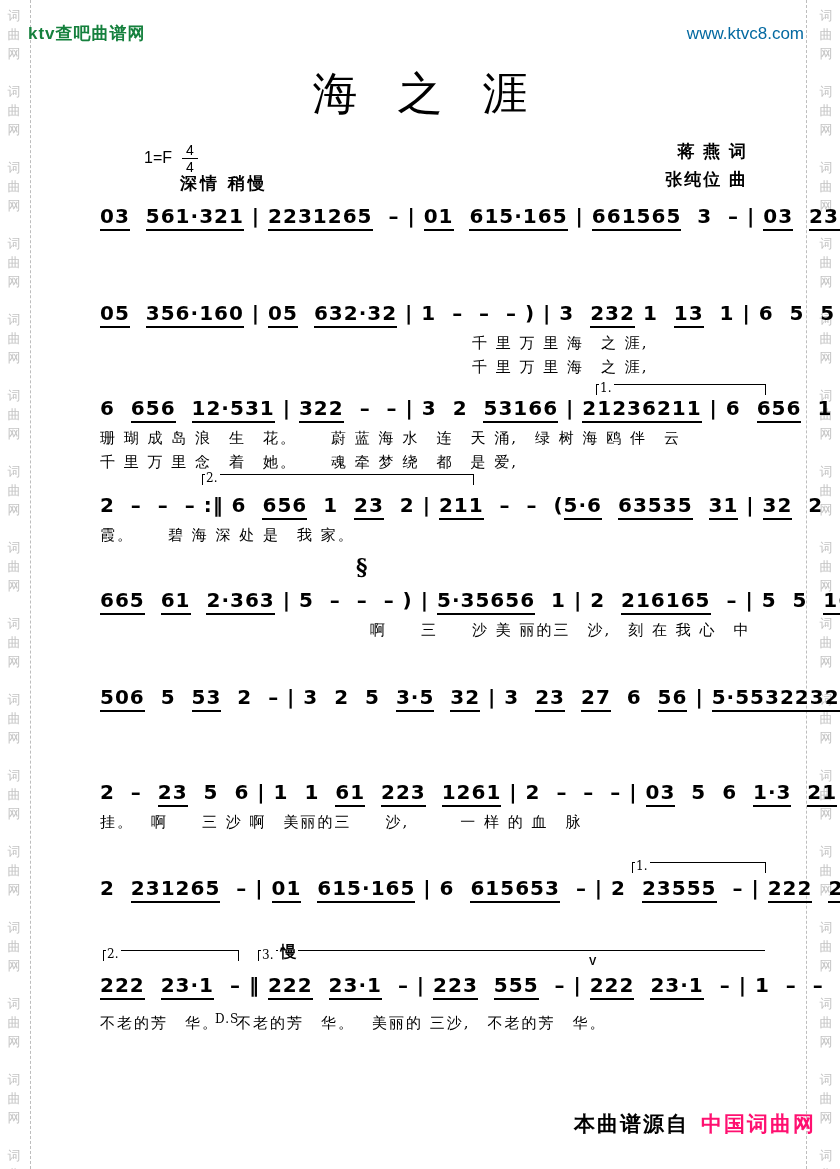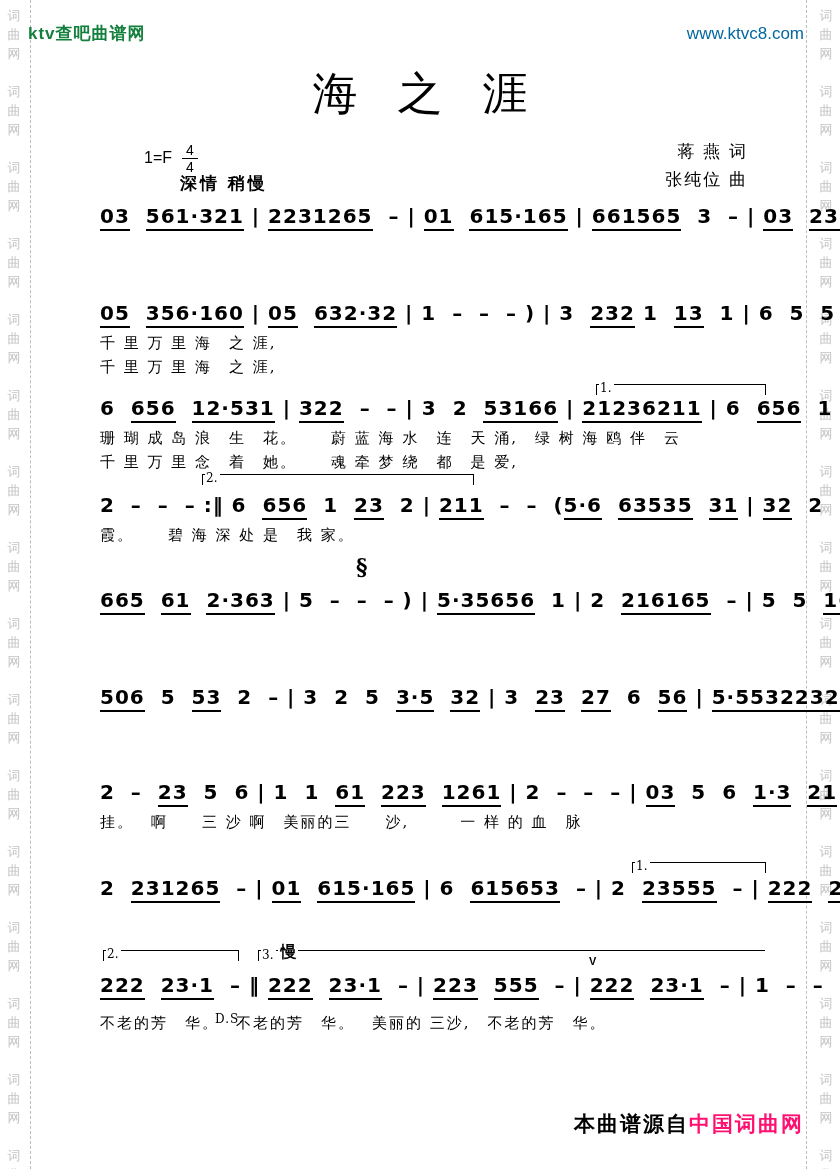--- a/index.html
+++ b/index.html
@@ -24,36 +24,36 @@
   .title{
     position:absolute;left:0;right:0;top:64px;text-align:center;
     font-size:45px;letter-spacing:40px;text-indent:40px;
     font-family:"DejaVu Serif", serif;
   }
   .meta-left{position:absolute;left:112px;top:142px;font-family:Liberation Sans, sans-serif;font-size:16px;margin-left:32px;}
   .frac{display:inline-block;vertical-align:middle;text-align:center;font-size:14px;line-height:16px;margin-left:10px;}
   .frac .top{display:block;border-bottom:1px solid #000;padding:0 4px;}
   .frac .bot{display:block;padding:0 4px;}
   .tempo{position:absolute;left:180px;top:172px;font-weight:bold;font-size:17px;letter-spacing:3px;}
-  .authors{position:absolute;right:92px;top:138px;text-align:right;font-weight:normal;font-size:17px;line-height:28px;letter-spacing:2px;}
+  .authors{position:absolute;right:92px;top:138px;text-align:right;font-weight:bold;font-size:17px;line-height:28px;letter-spacing:2px;}
   
   .system{position:absolute;left:100px;width:668px;}
   .sys1{top:203px;} .sys2{top:300px;} .sys3{top:395px;} .sys4{top:492px;}
   .sys5{top:587px;} .sys6{top:684px;} .sys7{top:779px;} .sys8{top:875px;} .sys9{top:972px;}
   .notation{
     font-family:"DejaVu Sans", sans-serif;font-weight:bold;font-size:20px;
     line-height:26px;white-space:pre;letter-spacing:1px;
   }
   .notation .u{border-bottom:2px solid #000;padding-bottom:1px;}
   .lyric{
     white-space:pre;font-size:15px;letter-spacing:2px;line-height:22px;
     margin-top:6px;font-family:"DejaVu Serif", serif;
   }
   .lyric + .lyric{margin-top:2px;}
-  .sys2 .lyric{}
+  .sys2 .lyric{margin-left:372px;}
   .sys5 .lyric{margin-left:270px;}
   .sys9 .lyric{margin-top:14px;}
   
   .volta{position:absolute;border-top:1px solid #000;border-left:1px solid #000;height:10px;}
   .volta.closed{border-right:1px solid #000;}
   .volta .lbl{
     position:relative;top:-7px;left:2px;background:#fff;padding:0 3px 0 1px;
     font-size:12px;font-family:"DejaVu Serif", serif;
   }
   .volta .tmark{font-size:16px;font-weight:bold;font-family:"Liberation Sans", sans-serif;position:relative;top:-9px;left:4px;background:#fff;padding:0 2px;}
@@ -61,21 +61,21 @@
   #volta-s4{left:202px;top:474px;width:270px;}
   #segno-s5{position:absolute;left:356px;top:553px;font-size:22px;font-weight:bold;font-family:"DejaVu Serif", serif;}
   #volta-s8{left:632px;top:862px;width:132px;}
   #volta-s9a{left:103px;top:950px;width:134px;}
   #volta-s9b{left:258px;top:950px;width:506px;}
   #ds-s9{position:absolute;left:215px;top:1012px;font-size:12px;font-family:"DejaVu Serif", serif;letter-spacing:1px;}
   #breath-s9{position:absolute;left:589px;top:955px;font-size:11px;font-weight:bold;}
   
   .footer{position:absolute;left:574px;top:1110px;font-weight:bold;font-size:21px;letter-spacing:2px;white-space:nowrap;}
   .footer .prefix{color:#000;}
-  .footer .sitelink{color:#ff1070;cursor:pointer;}
+  .footer .sitelink{color:#ff1070;margin-left:12px;cursor:pointer;}
 </style>
 </head>
 <body>
 
 <div class="sidebar left">词
 曲
 网
 
 词
 曲
@@ -231,20 +231,21 @@
   <div class="lyric">千 里 万 里 念　着　她。　　魂 牵 梦 绕　都　是 爱,</div>
 </div>
 
 <div class="system sys4">
   <div class="notation">2  –  –  – :‖ 6  <span class="u">656</span>  1  <span class="u">23</span>  2 | <span class="u">211</span>  –  –  (<span class="u">5·6</span>  <span class="u">63535</span>  <span class="u">31</span> | <span class="u">32</span>  2  –  – |</div>
   <div class="lyric">霞。　　碧 海 深 处 是　我 家。</div>
 </div>
 
 <div class="system sys5">
   <div class="notation"><span class="u">665</span>  <span class="u">61</span>  <span class="u">2·363</span> | 5  –  –  – ) | <span class="u">5·35656</span>  1 | 2  <span class="u">216165</span>  – | 5  5  <span class="u">16·165</span> |</div>
+  <div class="lyric">啊　　三　　沙 美 丽的三　沙,　刻 在 我 心　中</div>
 </div>
 
 <div class="system sys6">
   <div class="notation"><span class="u">506</span>  5  <span class="u">53</span>  2  – | 3  2  5  <span class="u">3·5</span>  <span class="u">32</span> | 3  <span class="u">23</span>  <span class="u">27</span>  6  <span class="u">56</span> | <span class="u">5·5532232361</span> |</div>
 </div>
 
 <div class="system sys7">
   <div class="notation">2  –  <span class="u">23</span>  5  6 | 1  1  <span class="u">61</span>  <span class="u">223</span>  <span class="u">1261</span> | 2  –  –  – | <span class="u">03</span>  5  6  <span class="u">1·3</span>  <span class="u">21</span> |</div>
   <div class="lyric">挂。　啊　　三 沙 啊　美丽的三　　沙,　　　一 样 的 血　脉</div>
 </div>

